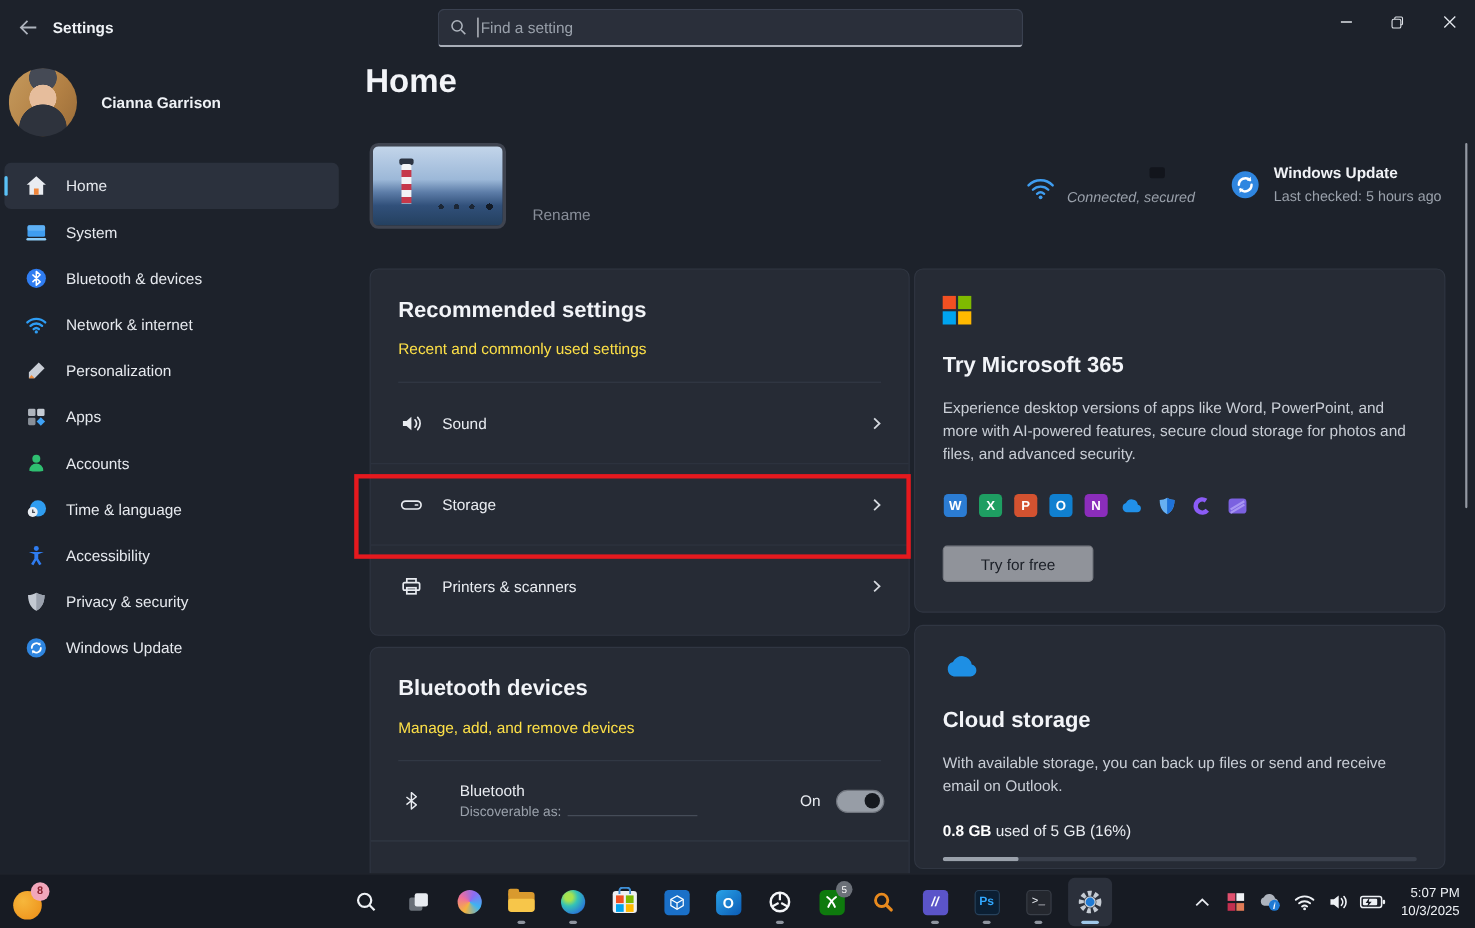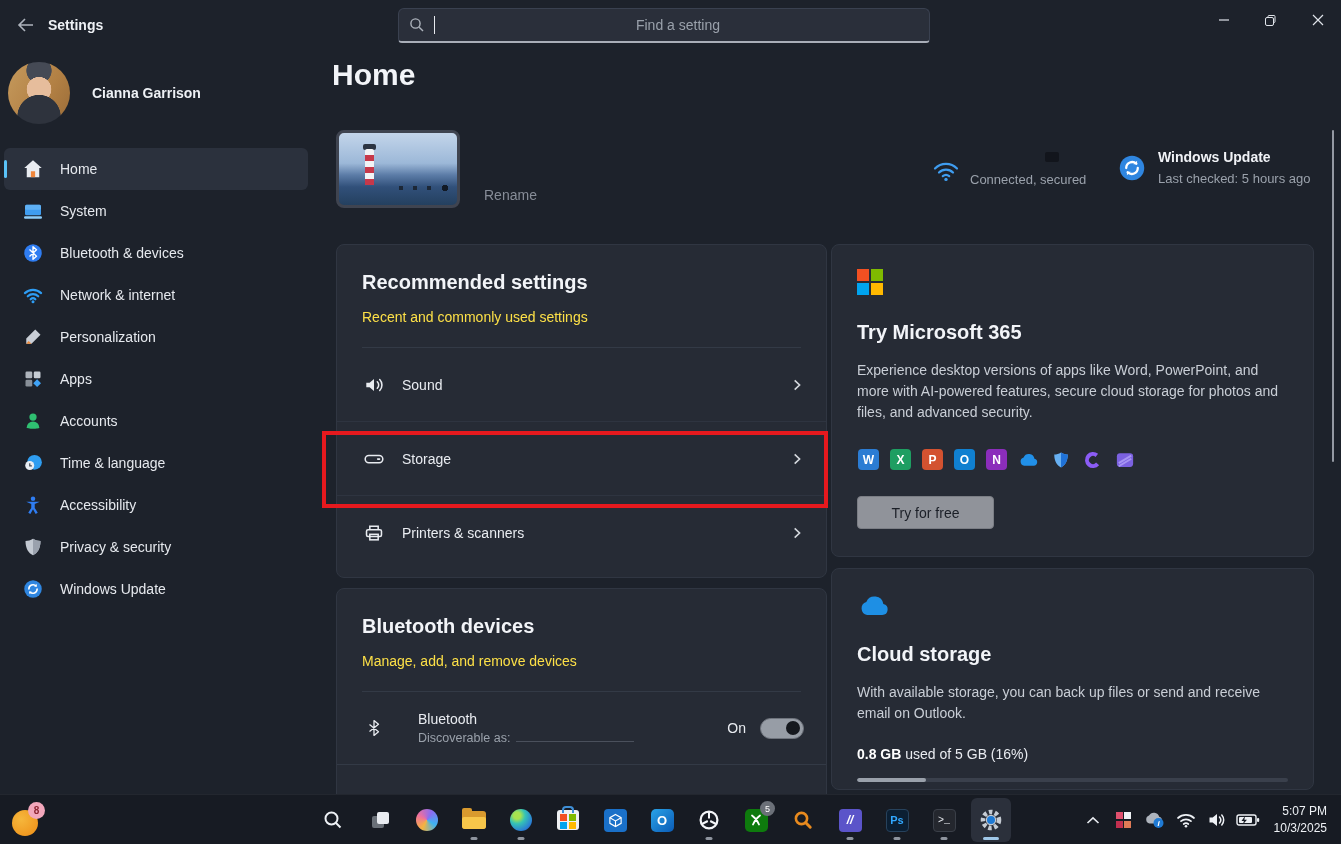--- a/index.html
+++ b/index.html
@@ -6,21 +6,21 @@
   html,body { background:#0b0d11; }
   body { font-family:"Liberation Sans", sans-serif; }
   #screen { position:relative; width:1341px; height:844px; background:#1d222b; overflow:hidden; color:#e9ecf1; }
 
   
   .back-btn { position:absolute; left:10px; top:12px; width:30px; height:26px; display:flex; align-items:center; justify-content:center; color:#aeb4bd; font-size:17px; }
   .app-title { position:absolute; left:48px; top:17px; font-size:14px; font-weight:700; color:#eef1f5; }
   .search-box { position:absolute; left:398px; top:8px; width:532px; height:35px; background:#2a2f3a; border:1px solid #3a4150; border-bottom:2px solid #a9aeb8; border-radius:6px 6px 4px 4px; display:flex; align-items:center; padding:0 10px; }
   .search-box .mag { margin-right:9px; display:flex; }
   .search-caret { width:1px; height:18px; background:#e6e9ee; margin-right:2px; }
-  .search-input { background:transparent; border:none; outline:none; color:#cfd4db; font-size:14px; width:100%; font-family:"Liberation Sans", sans-serif;text-align:center; }
+  .search-input { background:transparent; border:none; outline:none; color:#cfd4db; font-size:14px; width:100%; font-family:"Liberation Sans", sans-serif; }
   .search-input::placeholder { color:#9aa1ab; }
   .win-controls { position:absolute; right:0; top:0; height:44px; display:flex; }
   .win-btn { width:47px; height:40px; display:flex; align-items:center; justify-content:center; color:#dfe3e9; }
 
   
   .user-block { position:absolute; left:8px; top:58px; width:300px; height:70px; display:flex; align-items:center; }
   .avatar { width:62px; height:62px; border-radius:50%; flex:0 0 62px;
     background:
       radial-gradient(circle at 50% 88%, #2e333d 0 34%, rgba(0,0,0,0) 35%),
       radial-gradient(circle at 50% 44%, #e6bd9c 0 26%, rgba(0,0,0,0) 27%),
@@ -41,21 +41,21 @@
   .device-preview { position:absolute; left:336px; top:130px; width:124px; height:78px; border-radius:8px; border:3px solid #3f4450; overflow:hidden;
     background:linear-gradient(#c3d5ea 0%, #9cb8d8 42%, #5d7da8 58%, #31507a 75%, #24405f 100%); }
   .lh-tower { position:absolute; left:26px; top:16px; width:9px; height:36px; background:repeating-linear-gradient(#f2f3f5 0 6px, #c6384a 6px 12px); border-radius:2px 2px 0 0; }
   .lh-top { position:absolute; left:24px; top:11px; width:13px; height:6px; background:#2c3442; border-radius:2px; }
   .lh-dots { position:absolute; left:54px; top:50px; width:60px; height:10px;
     background:radial-gradient(circle 4px at 8px 5px,#1c2736 60%,transparent 61%) ,radial-gradient(circle 4px at 22px 5px,#1c2736 60%,transparent 61%),radial-gradient(circle 4px at 36px 5px,#1c2736 60%,transparent 61%),radial-gradient(circle 5px at 52px 5px,#121a26 60%,transparent 61%); }
   .rename-link { position:absolute; left:484px; top:187px; font-size:14px; color:#878d98; }
 
   .wifi-block { position:absolute; left:930px; top:150px; width:170px; height:44px; }
   .wifi-ic { position:absolute; left:2px; top:10px; }
-  .wifi-sub { position:absolute; left:40px; top:22px; font-size:13px; color:#9aa1ab; white-space:nowrap; }
+  .wifi-sub { position:absolute; left:40px; top:22px; font-size:13px; color:#9aa1ab; white-space:nowrap;font-style:italic; }
   .wifi-redacted { position:absolute; left:115px; top:2px; width:14px; height:10px; background:#12151c; border-radius:2px; }
   .update-block { position:absolute; left:1118px; top:146px; width:210px; height:50px; }
   .update-ic { position:absolute; left:0; top:8px; width:28px; height:28px; }
   .update-title { position:absolute; left:40px; top:3px; font-size:14px; font-weight:700; color:#f0f2f6; white-space:nowrap; }
   .update-sub { position:absolute; left:40px; top:25px; font-size:13px; color:#9aa1ab; white-space:nowrap; }
 
   
   .card { position:absolute; background:#262b35; border:1px solid #303642; border-radius:8px; }
   .card-l1 { left:336px; top:244px; width:491px; height:334px; }
   .card-l2 { left:336px; top:588px; width:491px; height:224px; }

